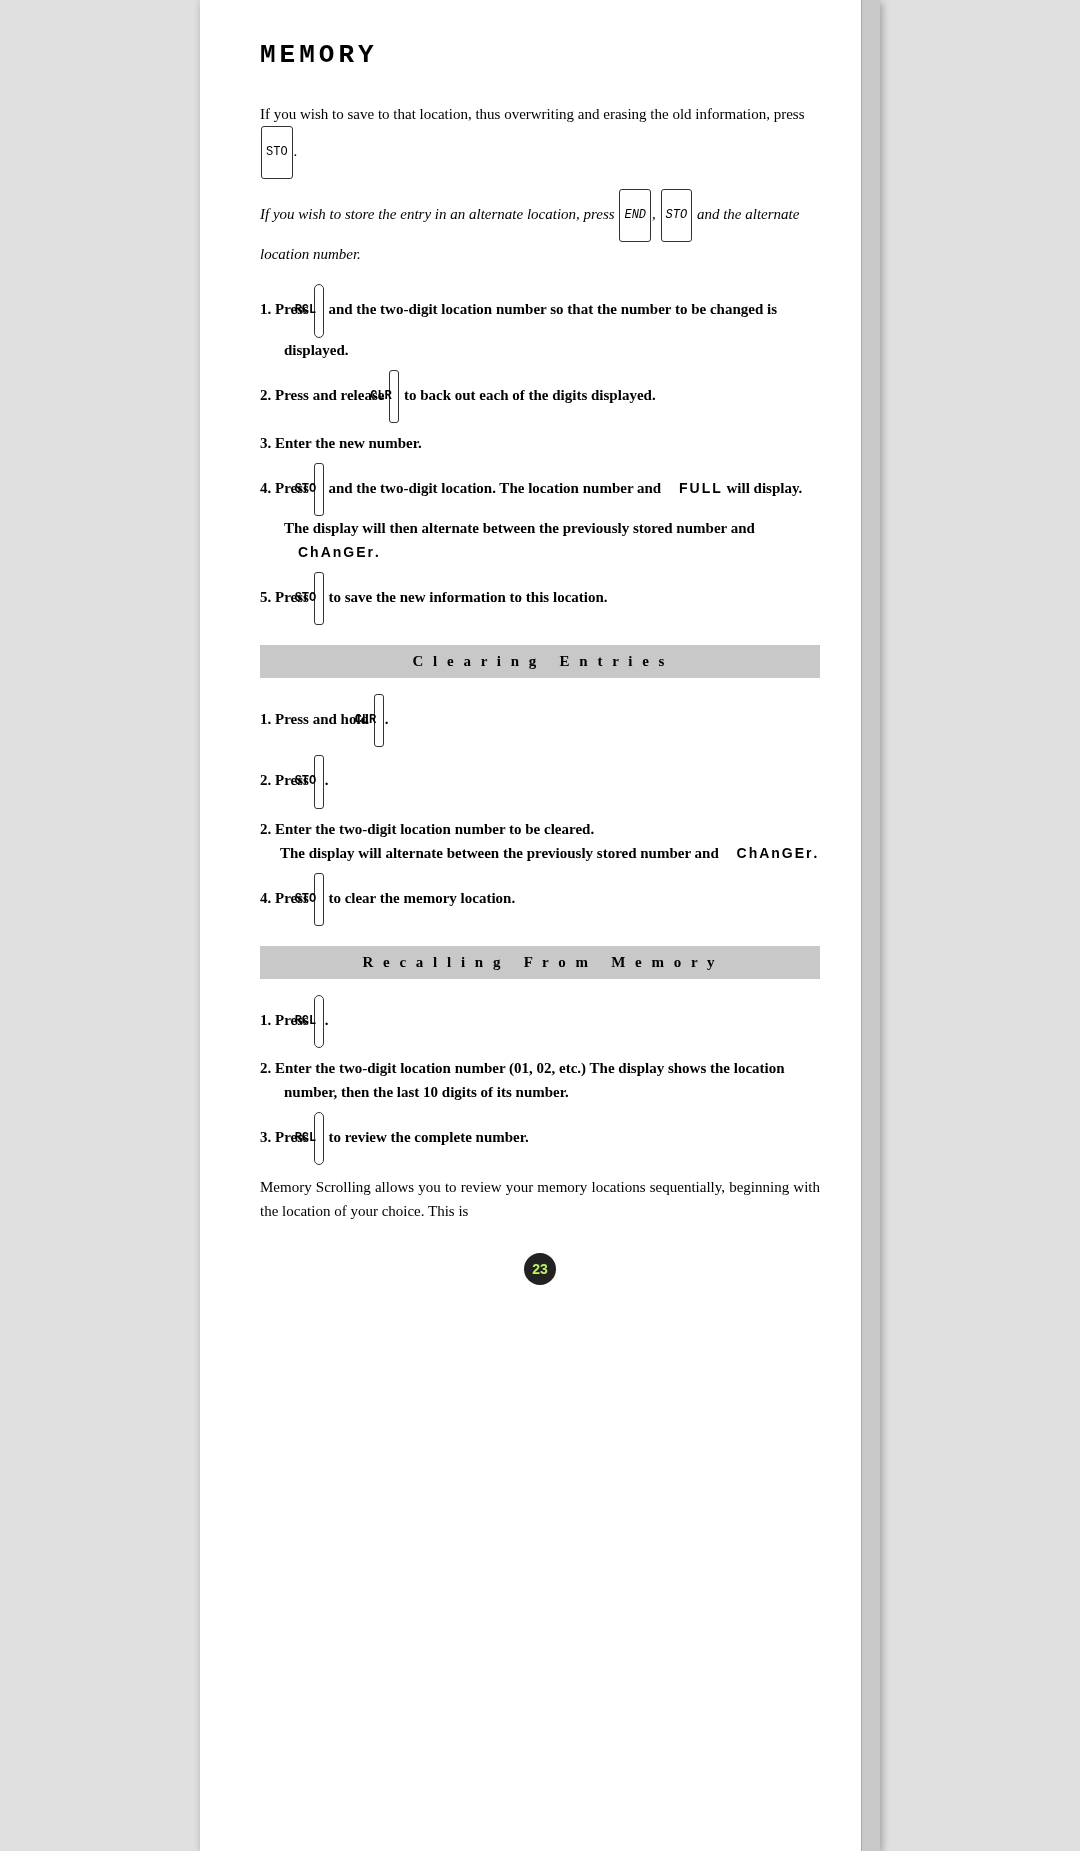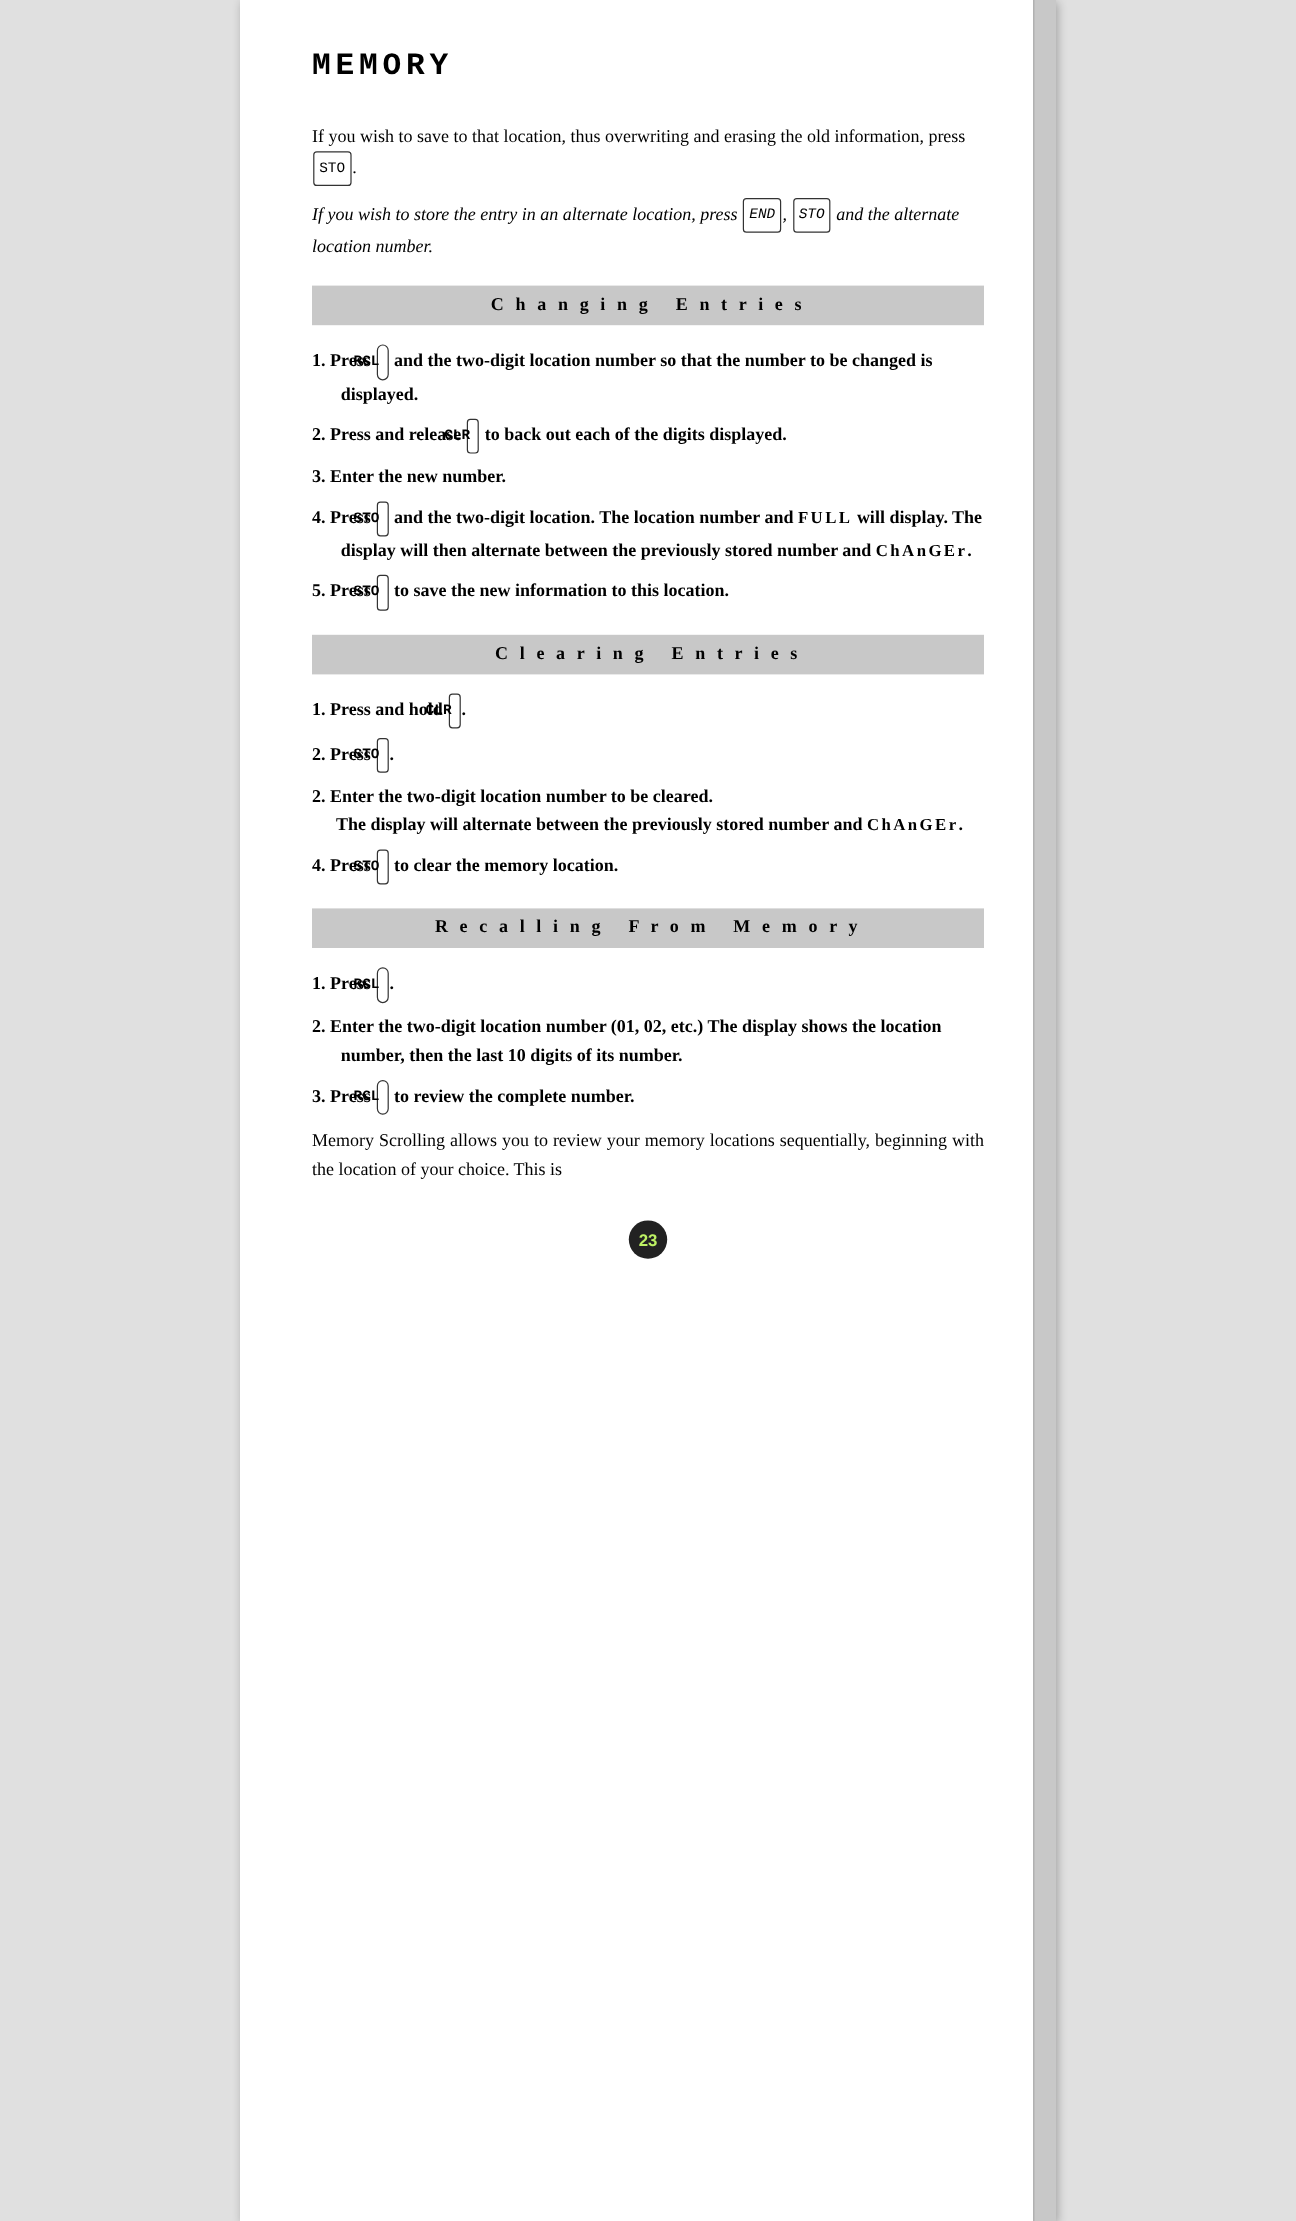--- a/index.html
+++ b/index.html
@@ -48,21 +48,21 @@
     .intro-text {
       font-size: 15px;
       line-height: 1.6;
       margin-bottom: 10px;
     }
 
     .key-badge {
       display: inline-block;
       border: 1.5px solid #333;
       border-radius: 3px;
-      padding: 4px 4px;
+      padding: 16px 4px;
       font-size: 12px;
       font-family: 'Courier New', monospace;
       vertical-align: middle;
       background: #fff;
       margin: 0 1px;
     }
 
     .key-badge.rounded {
       border-radius: 10px;
     }
@@ -94,23 +94,24 @@
     .sub-text {
       font-size: 15px;
       font-weight: bold;
       line-height: 1.6;
       margin-left: 20px;
       margin-bottom: 8px;
       display: block;
     }
 
     .monospace-display {
-      font-family: Liberation Serif, serif;
+      font-family: Liberation Sans, sans-serif;
       font-size: 14px;
       letter-spacing: 2px;
+      margin-left: 14px;
     }
 
     .page-number-circle {
       width: 32px;
       height: 32px;
       background: #222;
       color: #bef264;
       border-radius: 50%;
       display: flex;
       align-items: center;
@@ -134,21 +135,20 @@
 
   <h1 class="page-title">MEMORY</h1>
 
   <p class="intro-text">
     If you wish to save to that location, thus overwriting and erasing the old information, press <span class="key-badge">STO</span>.
   </p>
   <p class="intro-text" style="margin-bottom:18px;font-style:italic;">
     If you wish to store the entry in an alternate location, press <span class="key-badge">END</span>, <span class="key-badge">STO</span> and the alternate location number.
   </p>
 
-  <div class="section-header">C h a n g i n g &nbsp; E n t r i e s</div>
 
   <ol class="numbered-list">
     <li>
       <span class="li-line"><strong>1. Press</strong> <span class="key-badge rounded">RCL</span> <strong>and the two-digit location number so that the num­ber to be changed is displayed.</strong></span>
     </li>
     <li>
       <span class="li-line"><strong>2. Press and release</strong> <span class="key-badge">CLR</span> <strong>to back out each of the digits dis­played.</strong></span>
     </li>
     <li>
       <span class="li-line"><strong>3. Enter the new number.</strong></span>

